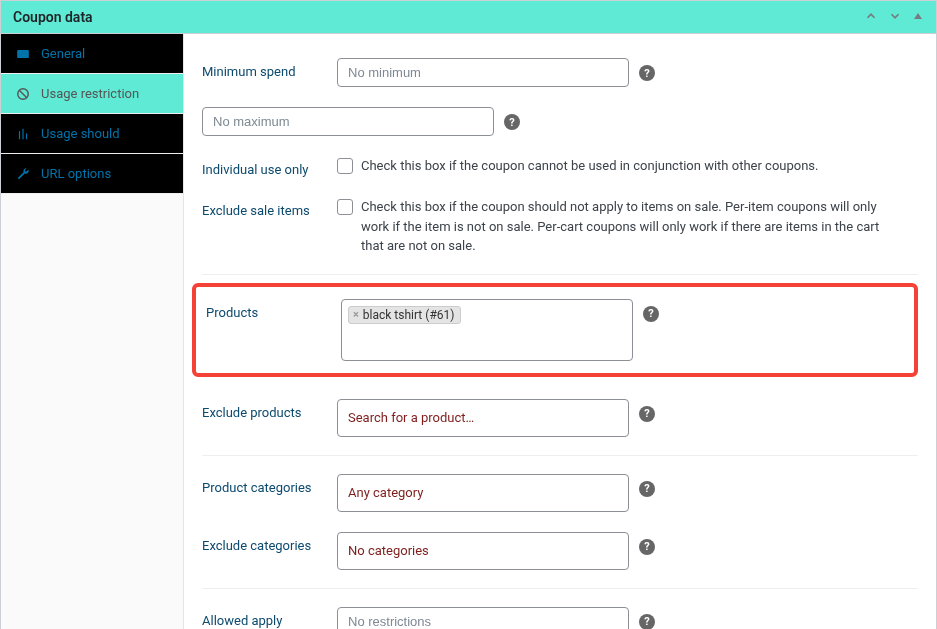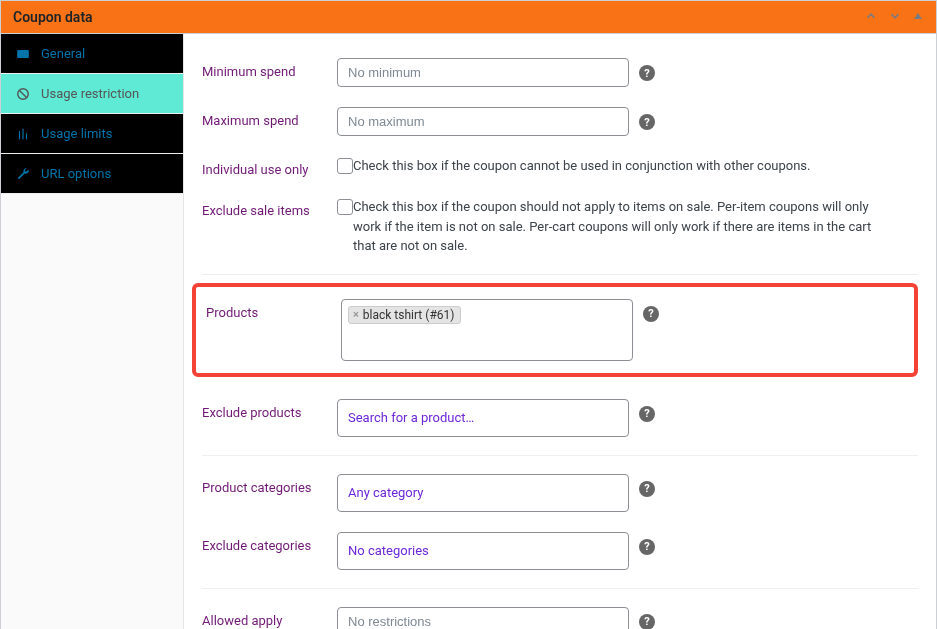--- a/index.html
+++ b/index.html
@@ -12,21 +12,21 @@
   .panel {
     border: 1px solid #ccd0d4;
     background: #fff;
   }
   .panel-header {
     display: flex;
     align-items: center;
     justify-content: space-between;
     padding: 8px 12px;
     border-bottom: 1px solid #ccd0d4;
-    background: #f97316;
+    background: #5eead4;
   }
   .panel-title {
     font-weight: 600;
     font-size: 14px;
     color: #1d2327;
   }
   .panel-actions {
     display: flex;
     gap: 10px;
     align-items: center;
@@ -68,21 +68,21 @@
     padding: 14px 18px 14px 18px;
   }
   .field-row {
     display: flex;
     align-items: flex-start;
     padding: 10px 0;
   }
   .field-label {
     width: 135px;
     padding-top: 6px;
-    color: #701a75;
+    color: #0c4a6e;
   }
   .field-control {
     display: flex;
     align-items: flex-start;
     gap: 10px;
     flex: 1;
   }
   .text-input, .select-box {
     width: 292px;
     padding: 6px 10px;
@@ -96,38 +96,39 @@
     min-height: 62px;
     display:flex;
     align-items:flex-start;
     padding:6px;
   }
   .select-box.med {
     min-height: 38px;
     display:flex;
     align-items:center;
   }
-  .placeholder { color: #6d28d9; }
+  .placeholder { color: #7f1d1d; }
   .help-icon {
     width: 16px; height:16px;
     border-radius: 50%;
     background: #666;
     color: #fff;
     font-size: 11px;
     font-weight: bold;
     display:flex;
     align-items:center;
     justify-content:center;
     margin-top:7px;
     cursor: help;
     flex-shrink:0;
   }
   .checkbox-row {
     display:flex;
     align-items:flex-start;
+    gap:8px;
   }
   .checkbox {
     width:16px;height:16px;
     border:1px solid #8c8f94;
     border-radius:3px;
     margin-top:2px;
     flex-shrink:0;
     cursor:pointer;
   }
   .checkbox-label {
@@ -210,21 +211,21 @@
         <span>Usage restriction</span>
       </div>
       <div class="sidebar-item">
         <span class="icon">
           <svg width="14" height="14" viewBox="0 0 24 24" fill="none" stroke="#0073aa" stroke-width="2">
               <line x1="12" y1="3" x2="12" y2="21"></line>
               <line x1="6" y1="7" x2="6" y2="21"></line>
               <line x1="18" y1="11" x2="18" y2="21"></line>
             </svg>
         </span>
-        <span>Usage limits</span>
+        <span>Usage should</span>
       </div>
       <div class="sidebar-item">
         <span class="icon">
           <svg width="14" height="14" viewBox="0 0 24 24" fill="#0073aa">
               <path d="M22 6a5 5 0 0 1-7 5L5 21l-2-2L13 9a5 5 0 0 1 5-7l-3 4 2 2 4-3z"></path>
             </svg>
         </span>
         <span>URL options</span>
       </div>
     </div>
@@ -233,21 +234,20 @@
 
       <div class="field-row">
         <div class="field-label">Minimum spend</div>
         <div class="field-control">
           <input class="text-input" type="text" placeholder="No minimum" style="">
           <div class="help-icon">?</div>
         </div>
       </div>
 
       <div class="field-row">
-        <div class="field-label">Maximum spend</div>
         <div class="field-control">
           <input class="text-input" type="text" placeholder="No maximum" style="">
           <div class="help-icon">?</div>
         </div>
       </div>
 
       <div class="field-row">
         <div class="field-label">Individual use only</div>
         <div class="field-control">
           <div class="checkbox-row">

